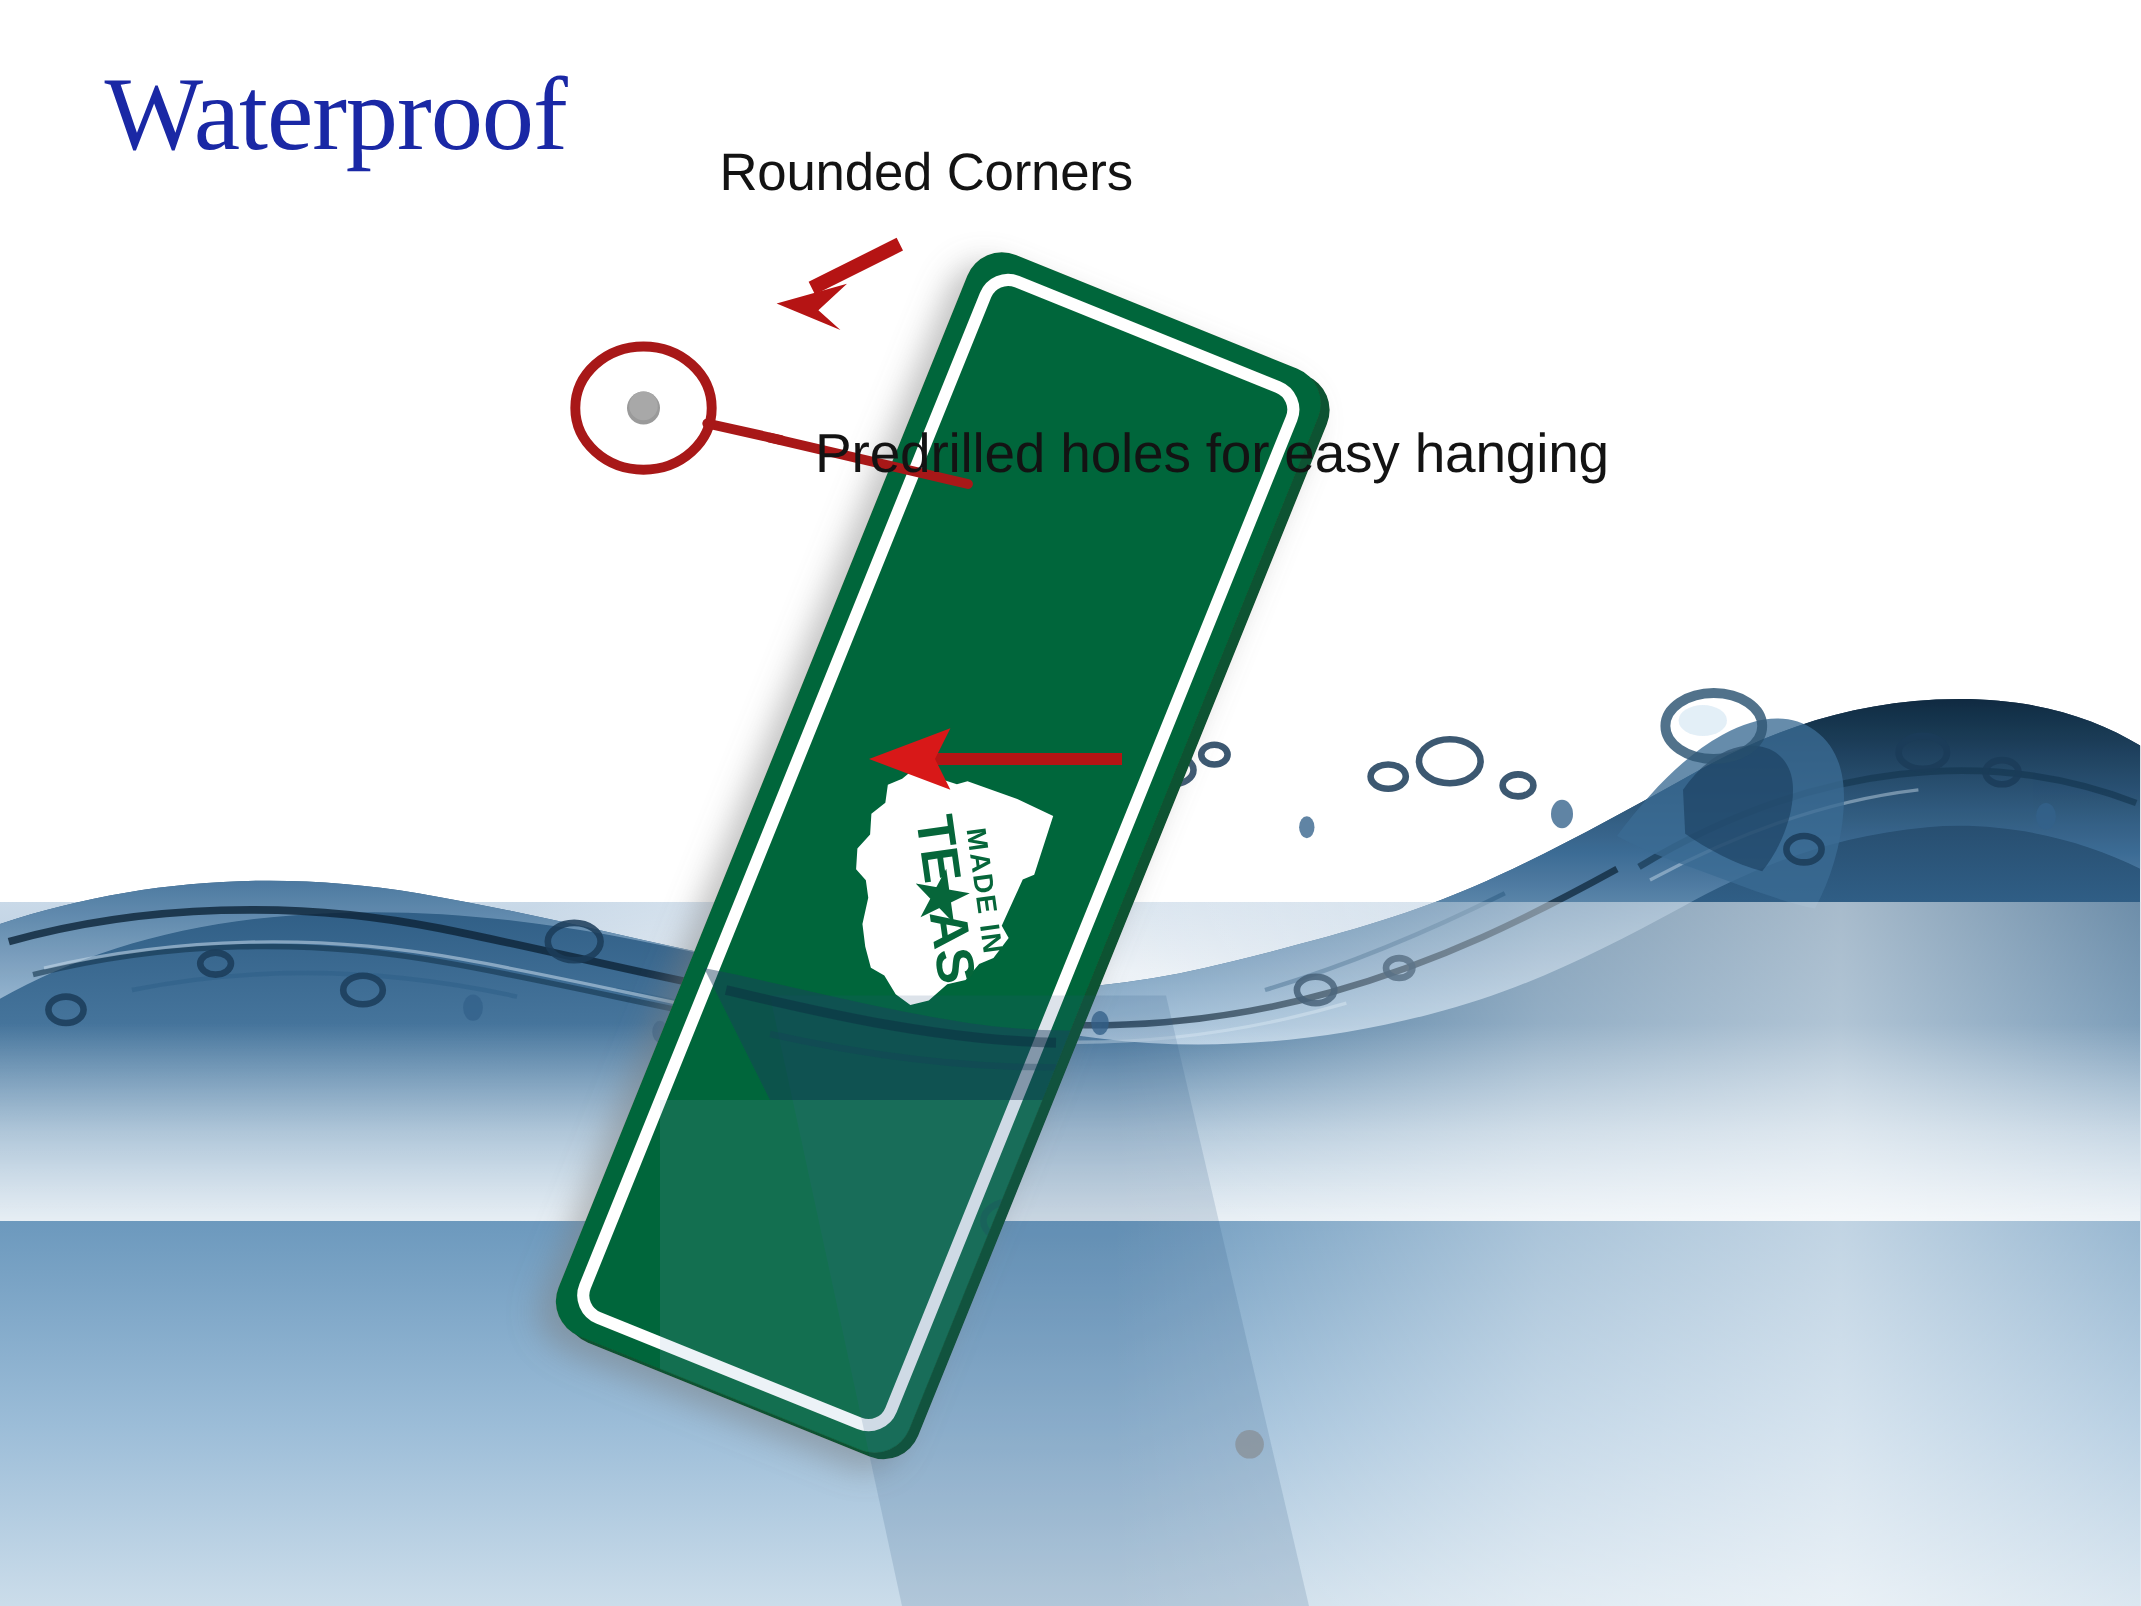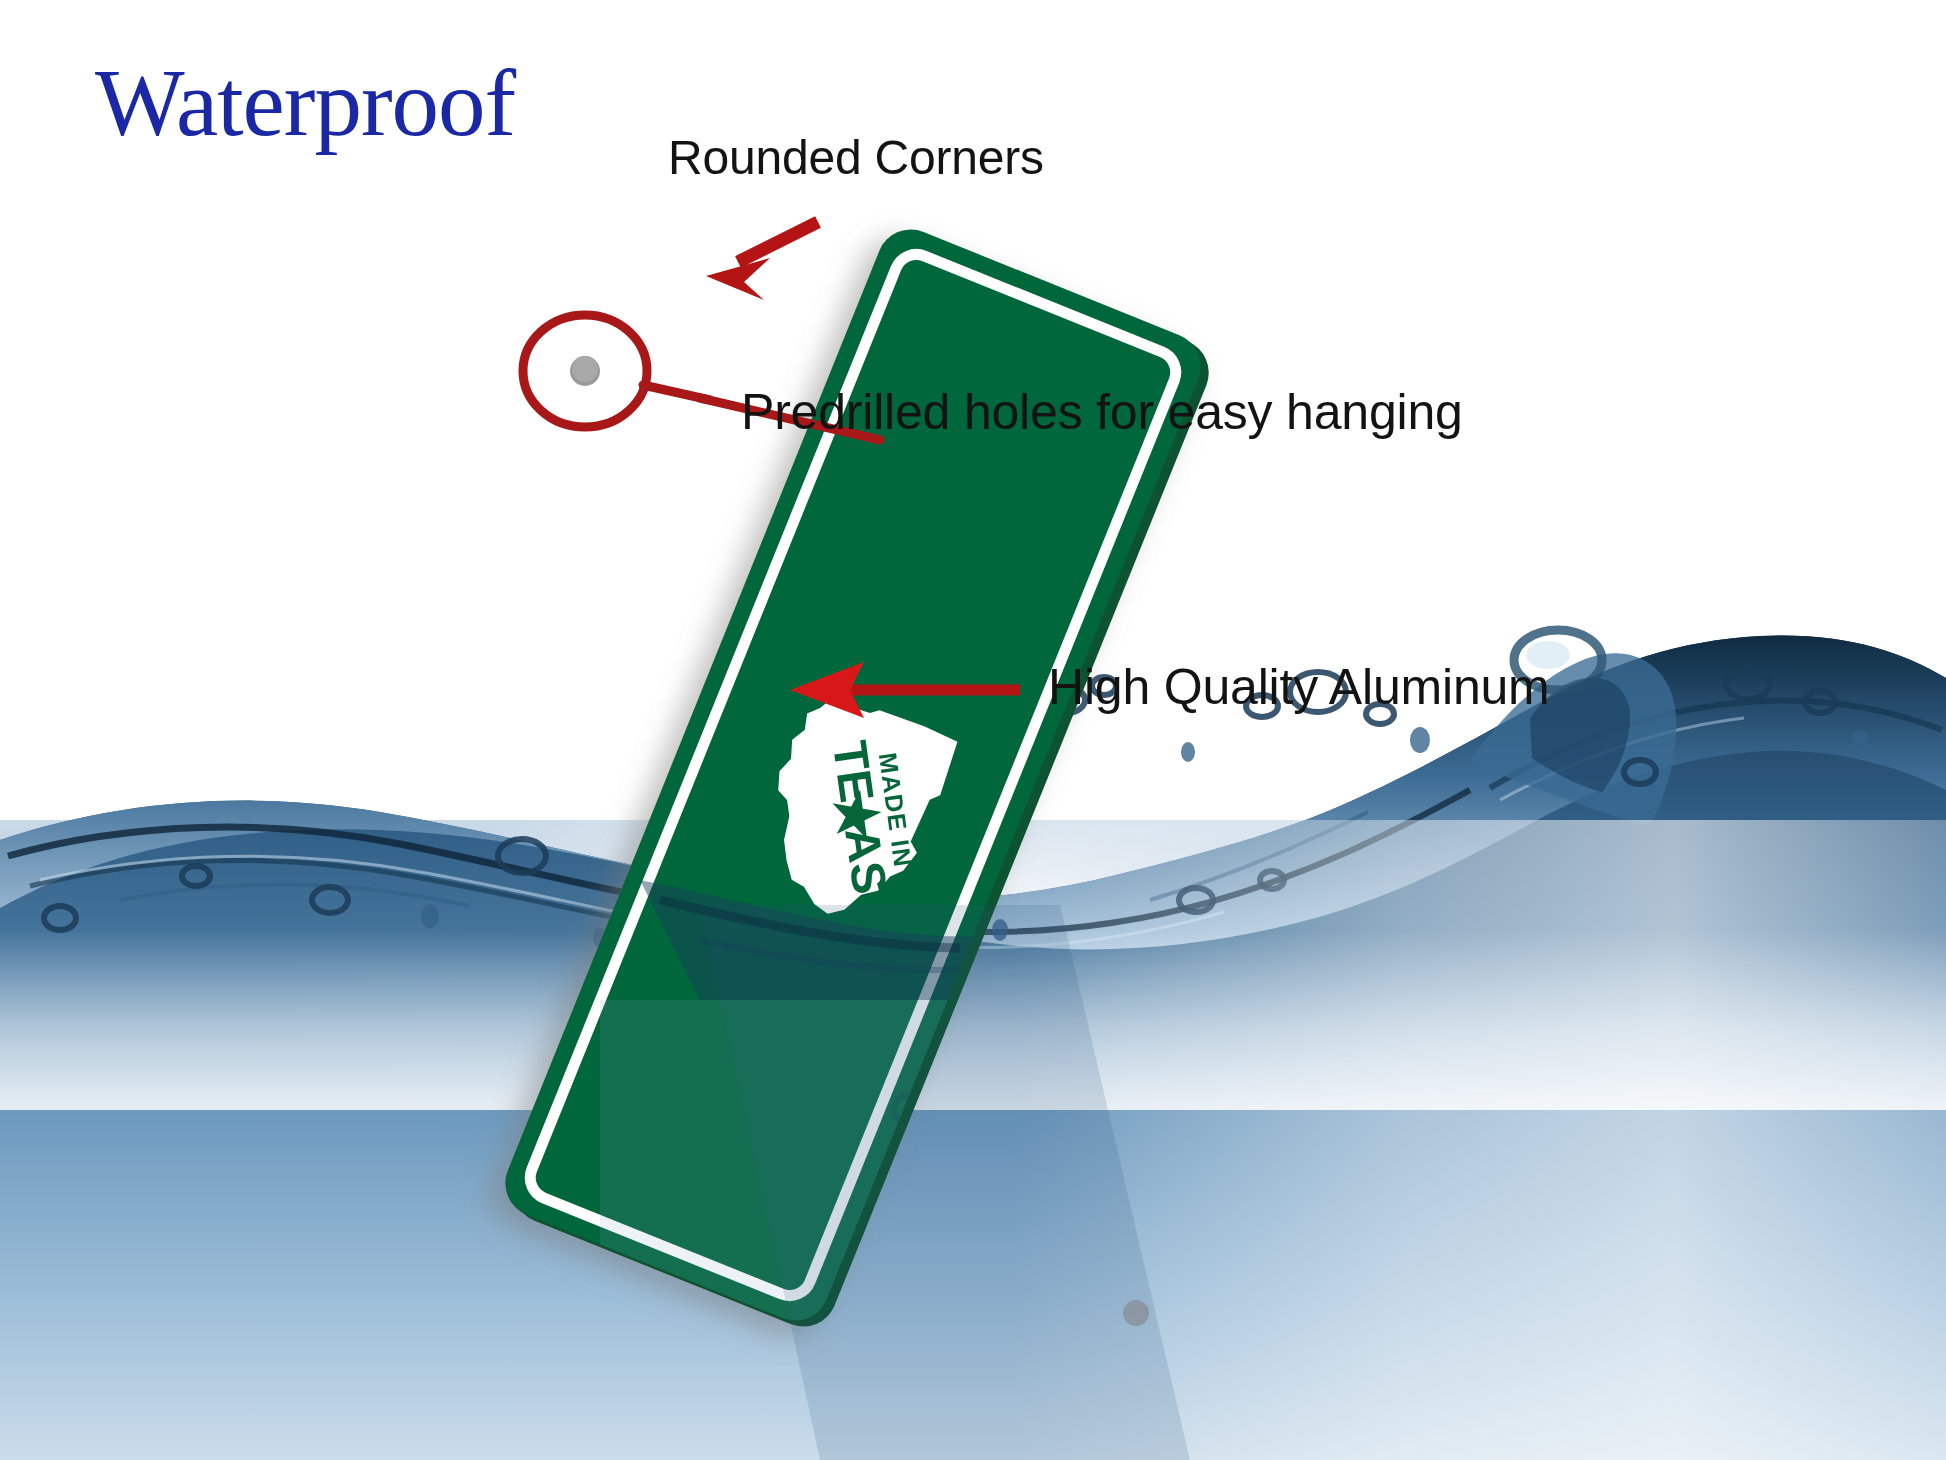--- a/index.html
+++ b/index.html
@@ -82,21 +82,21 @@
   
   .callout-text {
     position: absolute;
     color: #131313;
     font-family: "Liberation Sans", sans-serif;
     font-weight: 400;
     white-space: nowrap;
     letter-spacing: -0.2px;
   }
   #callout-rounded-corners {
-    left: 668px;
+    left: 654px;
     top: 130px;
     font-size: 48px;
   }
   #callout-predrilled {
     left: 722px;
     top: 383px;
     font-size: 50px;
     margin-left: 19px;
   }
   #callout-aluminum {
@@ -317,15 +317,14 @@
       <path d="M790,690 L864,662 L850,690 L864,718 Z" fill="#d81818"></path>
     </g>
   </svg>
 
   <div id="headline">Waterproof</div>
 
   <div class="callout-text" id="callout-rounded-corners">Rounded Corners</div>
 
   <div class="callout-text" id="callout-predrilled">Predrilled holes for easy hanging</div>
 
-  <div class="callout-text" id="callout-aluminum">High Quality Aluminum</div>
 
 </div>
 
 </body></html>

